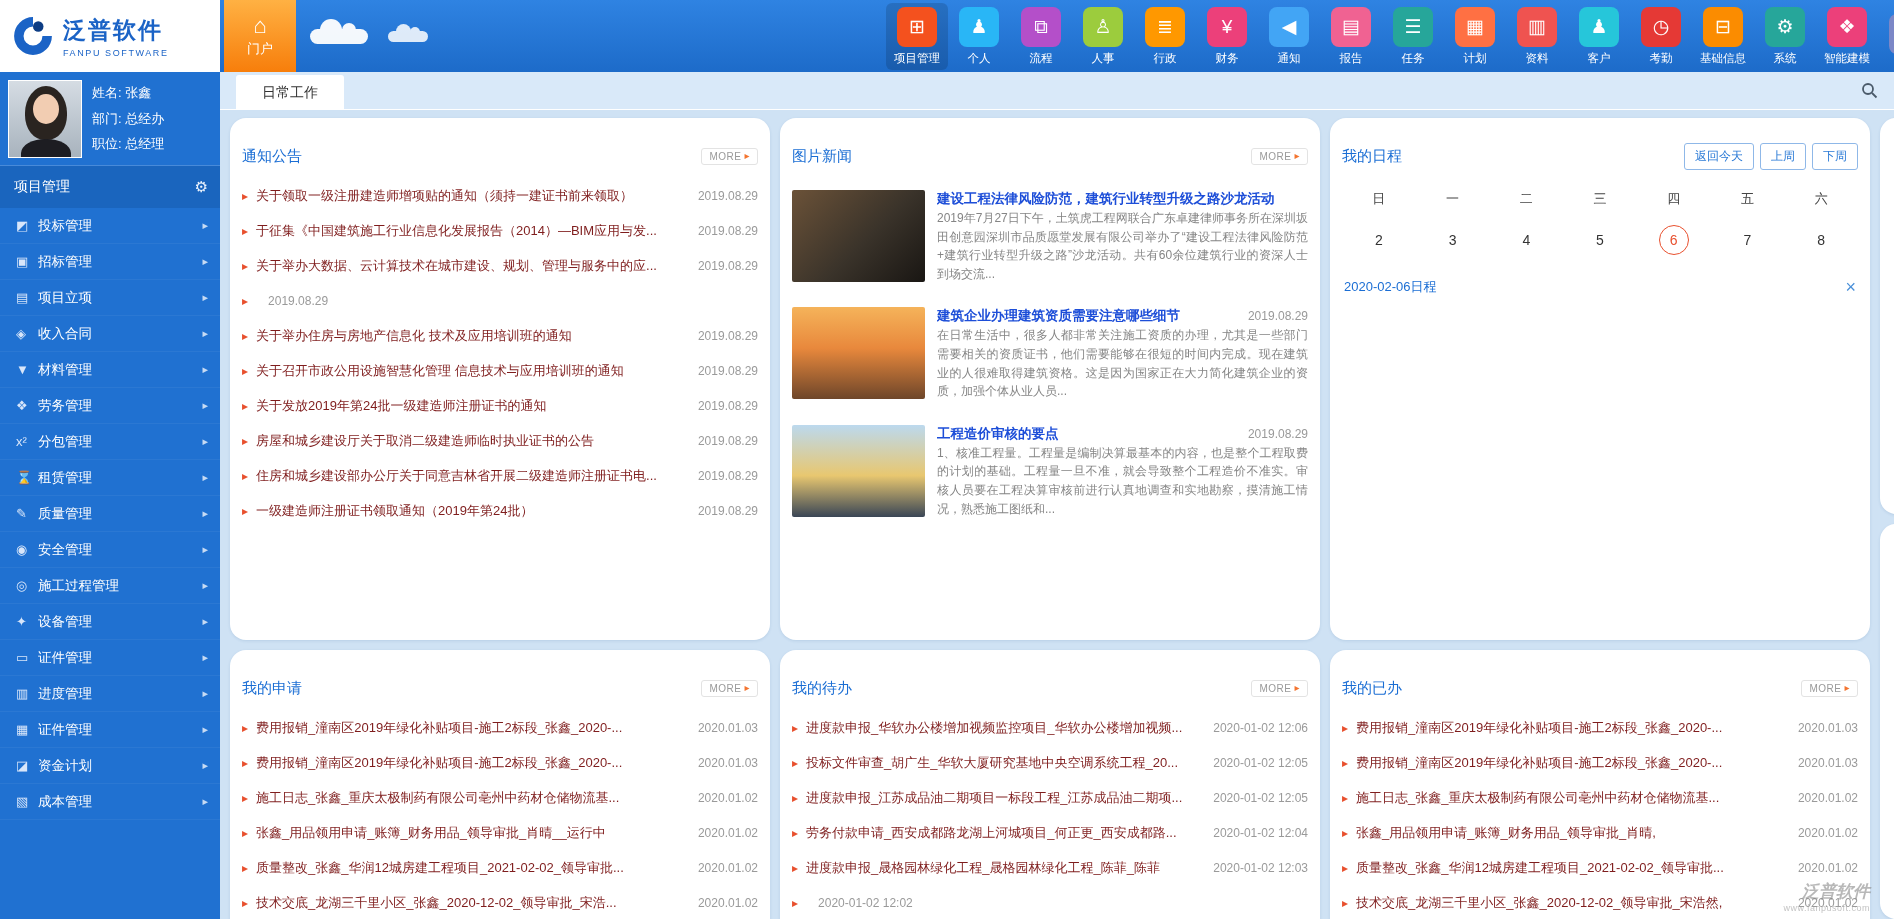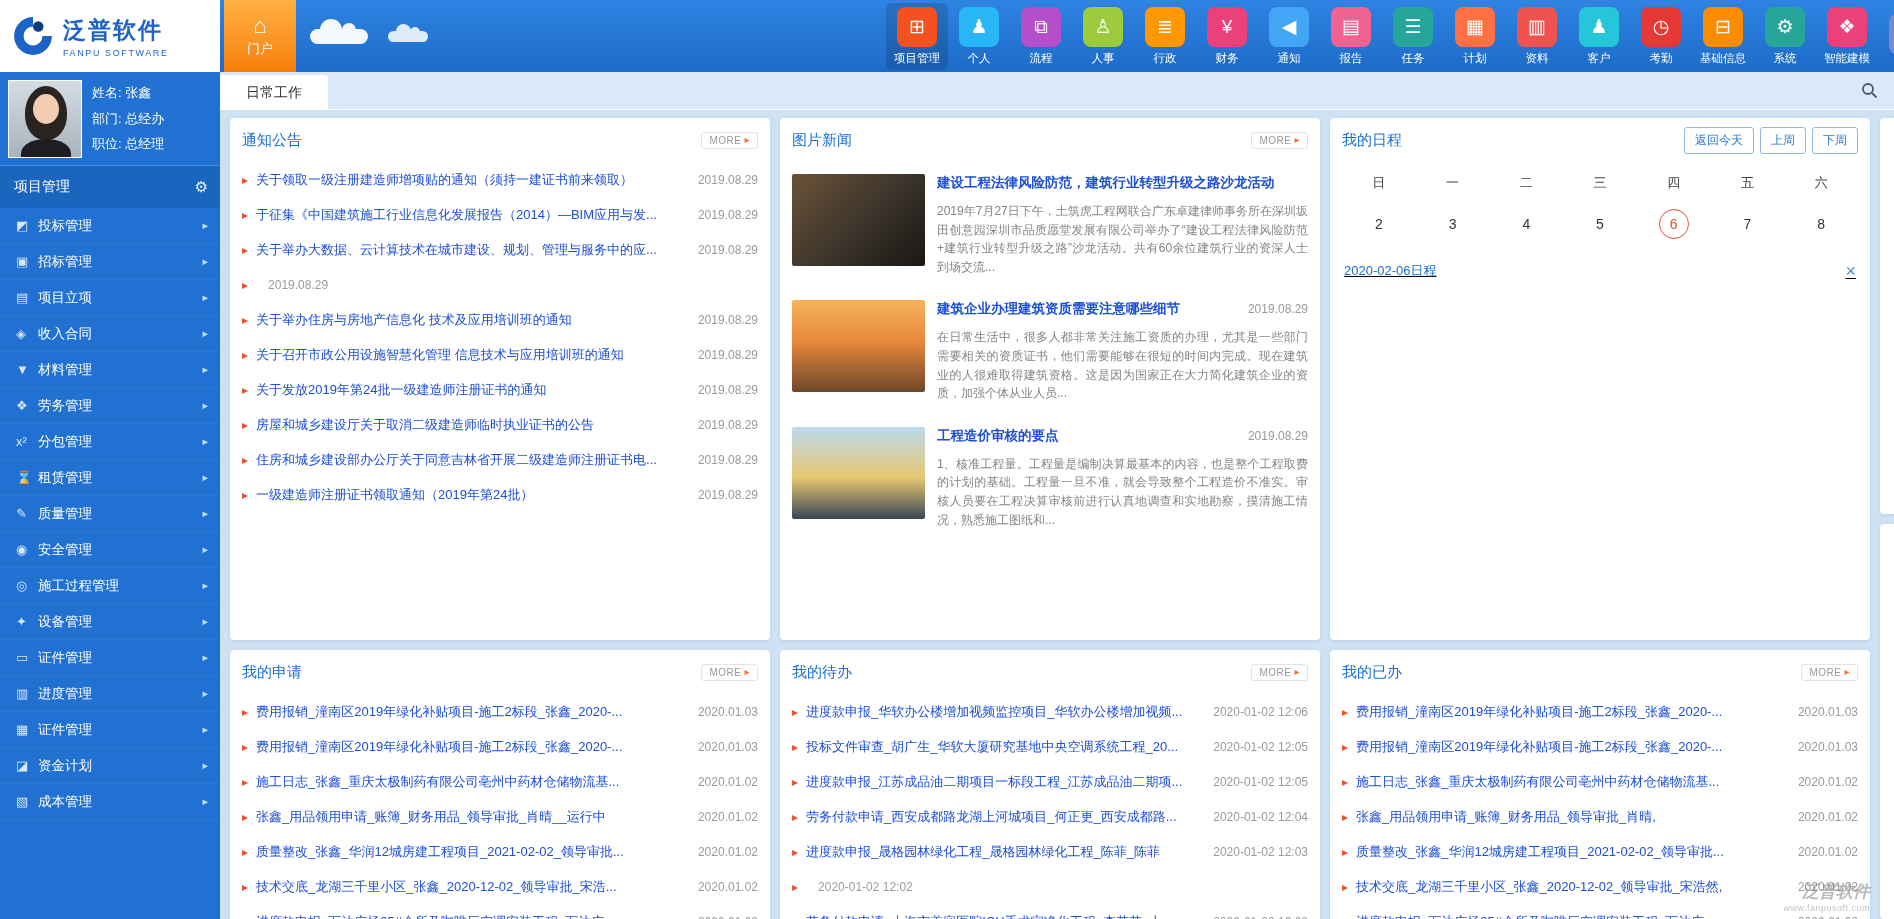--- a/index.html
+++ b/index.html
@@ -47,57 +47,57 @@
   .side-item { height:36px; display:flex; align-items:center; padding:0 12px 0 16px; font-size:13.5px;
     cursor:pointer; border-bottom:1px solid rgba(255,255,255,.05); }
   .side-ico { width:22px; flex:0 0 22px; font-size:13px; color:#d8e6fa; }
   .side-label { flex:1; white-space:nowrap; overflow:hidden; }
   .side-arrow { color:rgba(255,255,255,.75); font-size:11px; }
 
   
   .main { position:absolute; left:220px; top:72px; right:0; bottom:0; overflow:hidden; }
   .tabbar { height:38px; display:flex; align-items:flex-end; background:#d9e9f9; border-bottom:1px solid #fff; }
   .tab { background:#fff; height:34px; line-height:34px; padding:0 26px; font-size:14px; color:#333;
-    border-radius:3px 3px 0 0; margin-left:0; cursor:pointer; }
+    border-radius:3px 3px 0 0; margin-left:16px; cursor:pointer; }
   .search { margin-left:auto; margin-right:16px; align-self:center; cursor:pointer; display:flex; }
   .content { display:flex; gap:10px; padding:8px 0 0 10px; height:calc(100% - 38px); overflow:hidden; }
   .col { width:540px; flex:0 0 540px; display:flex; flex-direction:column; gap:10px; }
-  .panel { background:#fff; border-radius:4px; padding:0 12px; box-shadow:0 1px 3px rgba(40,90,150,.14); overflow:hidden; }
+  .panel { background:#fff; border-radius:16px; padding:16px 12px; box-shadow:0 1px 3px rgba(40,90,150,.14); overflow:hidden; }
   .p-row1 { height:522px; flex:0 0 522px; }
   .p-row2 { height:430px; flex:0 0 430px; }
   .panel-head { height:44px; display:flex; align-items:center; justify-content:space-between; }
   .panel-title { color:#1b6ed4; font-size:15px; }
   .more { display:flex; align-items:center; gap:3px; border:1px solid #e3e3e3; background:#fff; color:#999;
     font-size:10px; letter-spacing:.5px; padding:2px 7px; border-radius:3px; cursor:pointer; }
   .more-arrow { color:#f4742f; font-size:10px; line-height:1; }
 
   .row { height:35px; display:flex; align-items:center; }
   .bullet { color:#e8502e; font-size:12px; margin-right:8px; flex:0 0 auto; }
-  .row-text { flex:1; font-size:13px; color:#1d4ed8; white-space:nowrap; overflow:hidden; text-overflow:ellipsis; }
+  .row-text { flex:1; font-size:13px; color:#7f1d1d; white-space:nowrap; overflow:hidden; text-overflow:ellipsis; }
   .row-date { margin-left:12px; font-size:12px; color:#9a9a9a; white-space:nowrap; }
 
   .news-item { display:flex; gap:12px; padding:12px 0; }
   .news-img { width:133px; height:92px; flex:0 0 133px; border-radius:2px; }
   .news-body { flex:1; min-width:0; }
   .news-top { display:flex; align-items:baseline; }
   .news-title { font-weight:bold; font-size:13.5px; color:#1d4ed8; flex:1; white-space:nowrap; overflow:hidden; text-overflow:ellipsis; }
   .news-date { color:#999; font-size:12px; margin-left:8px; white-space:nowrap; }
-  .news-summary { margin-top:10px; font-size:12px; color:#858585; line-height:1.55; display:-webkit-box;
+  .news-summary { margin-top:1px; font-size:12px; color:#858585; line-height:1.55; display:-webkit-box;
     -webkit-line-clamp:4; -webkit-box-orient:vertical; overflow:hidden; text-align:justify; }
 
   .cal-btns { display:flex; }
   .cal-btns button { border:1px solid #8fb8e8; color:#2a7ad6; background:#fff; font-size:12px; padding:4px 10px;
     border-radius:3px; margin-left:6px; cursor:pointer; font-family:inherit; }
   .weekdays, .days { display:grid; grid-template-columns:repeat(7,1fr); }
   .wd { text-align:center; font-size:13px; color:#444; padding:12px 0 8px; }
   .day-cell { display:flex; justify-content:center; align-items:center; height:48px; cursor:pointer; }
   .day-num { width:30px; height:30px; display:flex; align-items:center; justify-content:center;
     border-radius:50%; font-size:14px; color:#333; }
   .day-num.sel { border:1px solid #e8502e; color:#e8502e; }
-  .sched { display:flex; align-items:flex-end; justify-content:space-between; padding:14px 2px 0;text-decoration:underline; }
+  .sched { display:flex; align-items:flex-end; justify-content:space-between; padding:14px 2px 0; }
   .sched-title { color:#1b6ed4; font-size:13px; }
   .sched-close { color:#4a90d9; font-size:18px; line-height:1; cursor:pointer; }
 
   .stub { flex:1; }
   .watermark { position:absolute; right:24px; bottom:6px; text-align:right; opacity:.6; z-index:5; pointer-events:none; }
   .wm-name { font-size:17px; font-weight:bold; font-style:italic; color:#8a8a8a; }
   .wm-url { font-size:9px; color:#9a9a9a; letter-spacing:.5px; }
 </style>
 </head>
 <body>

